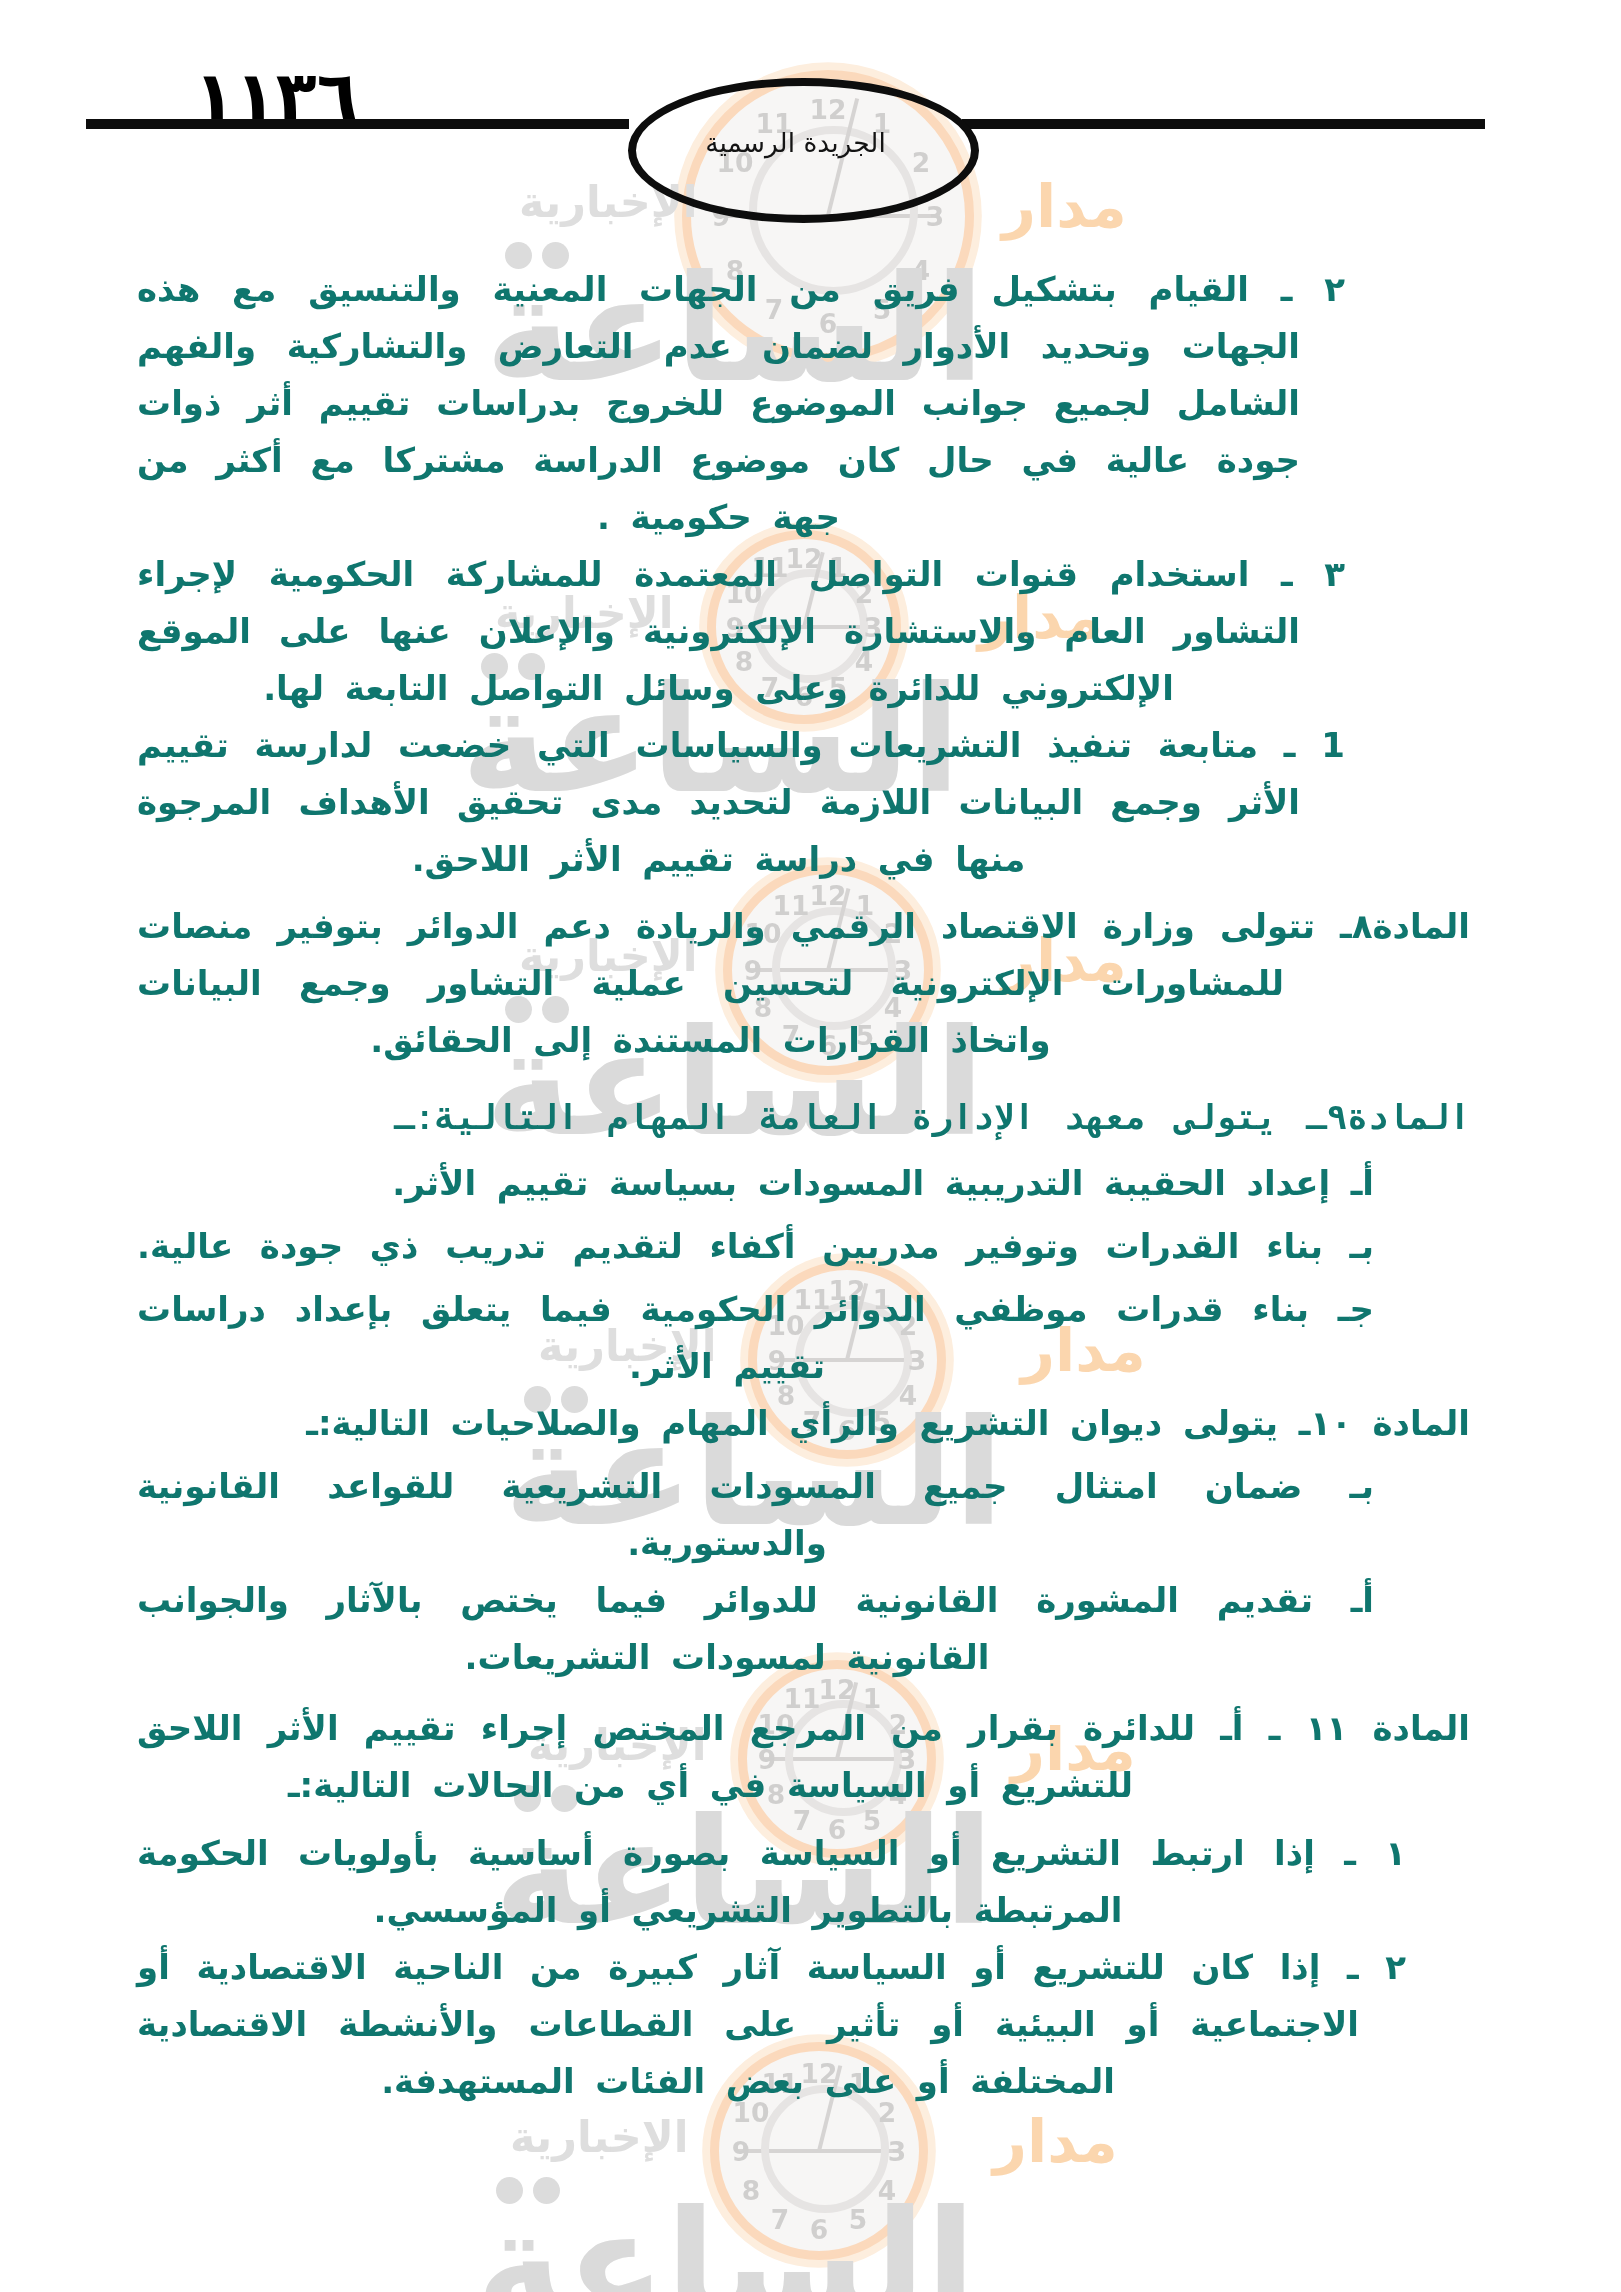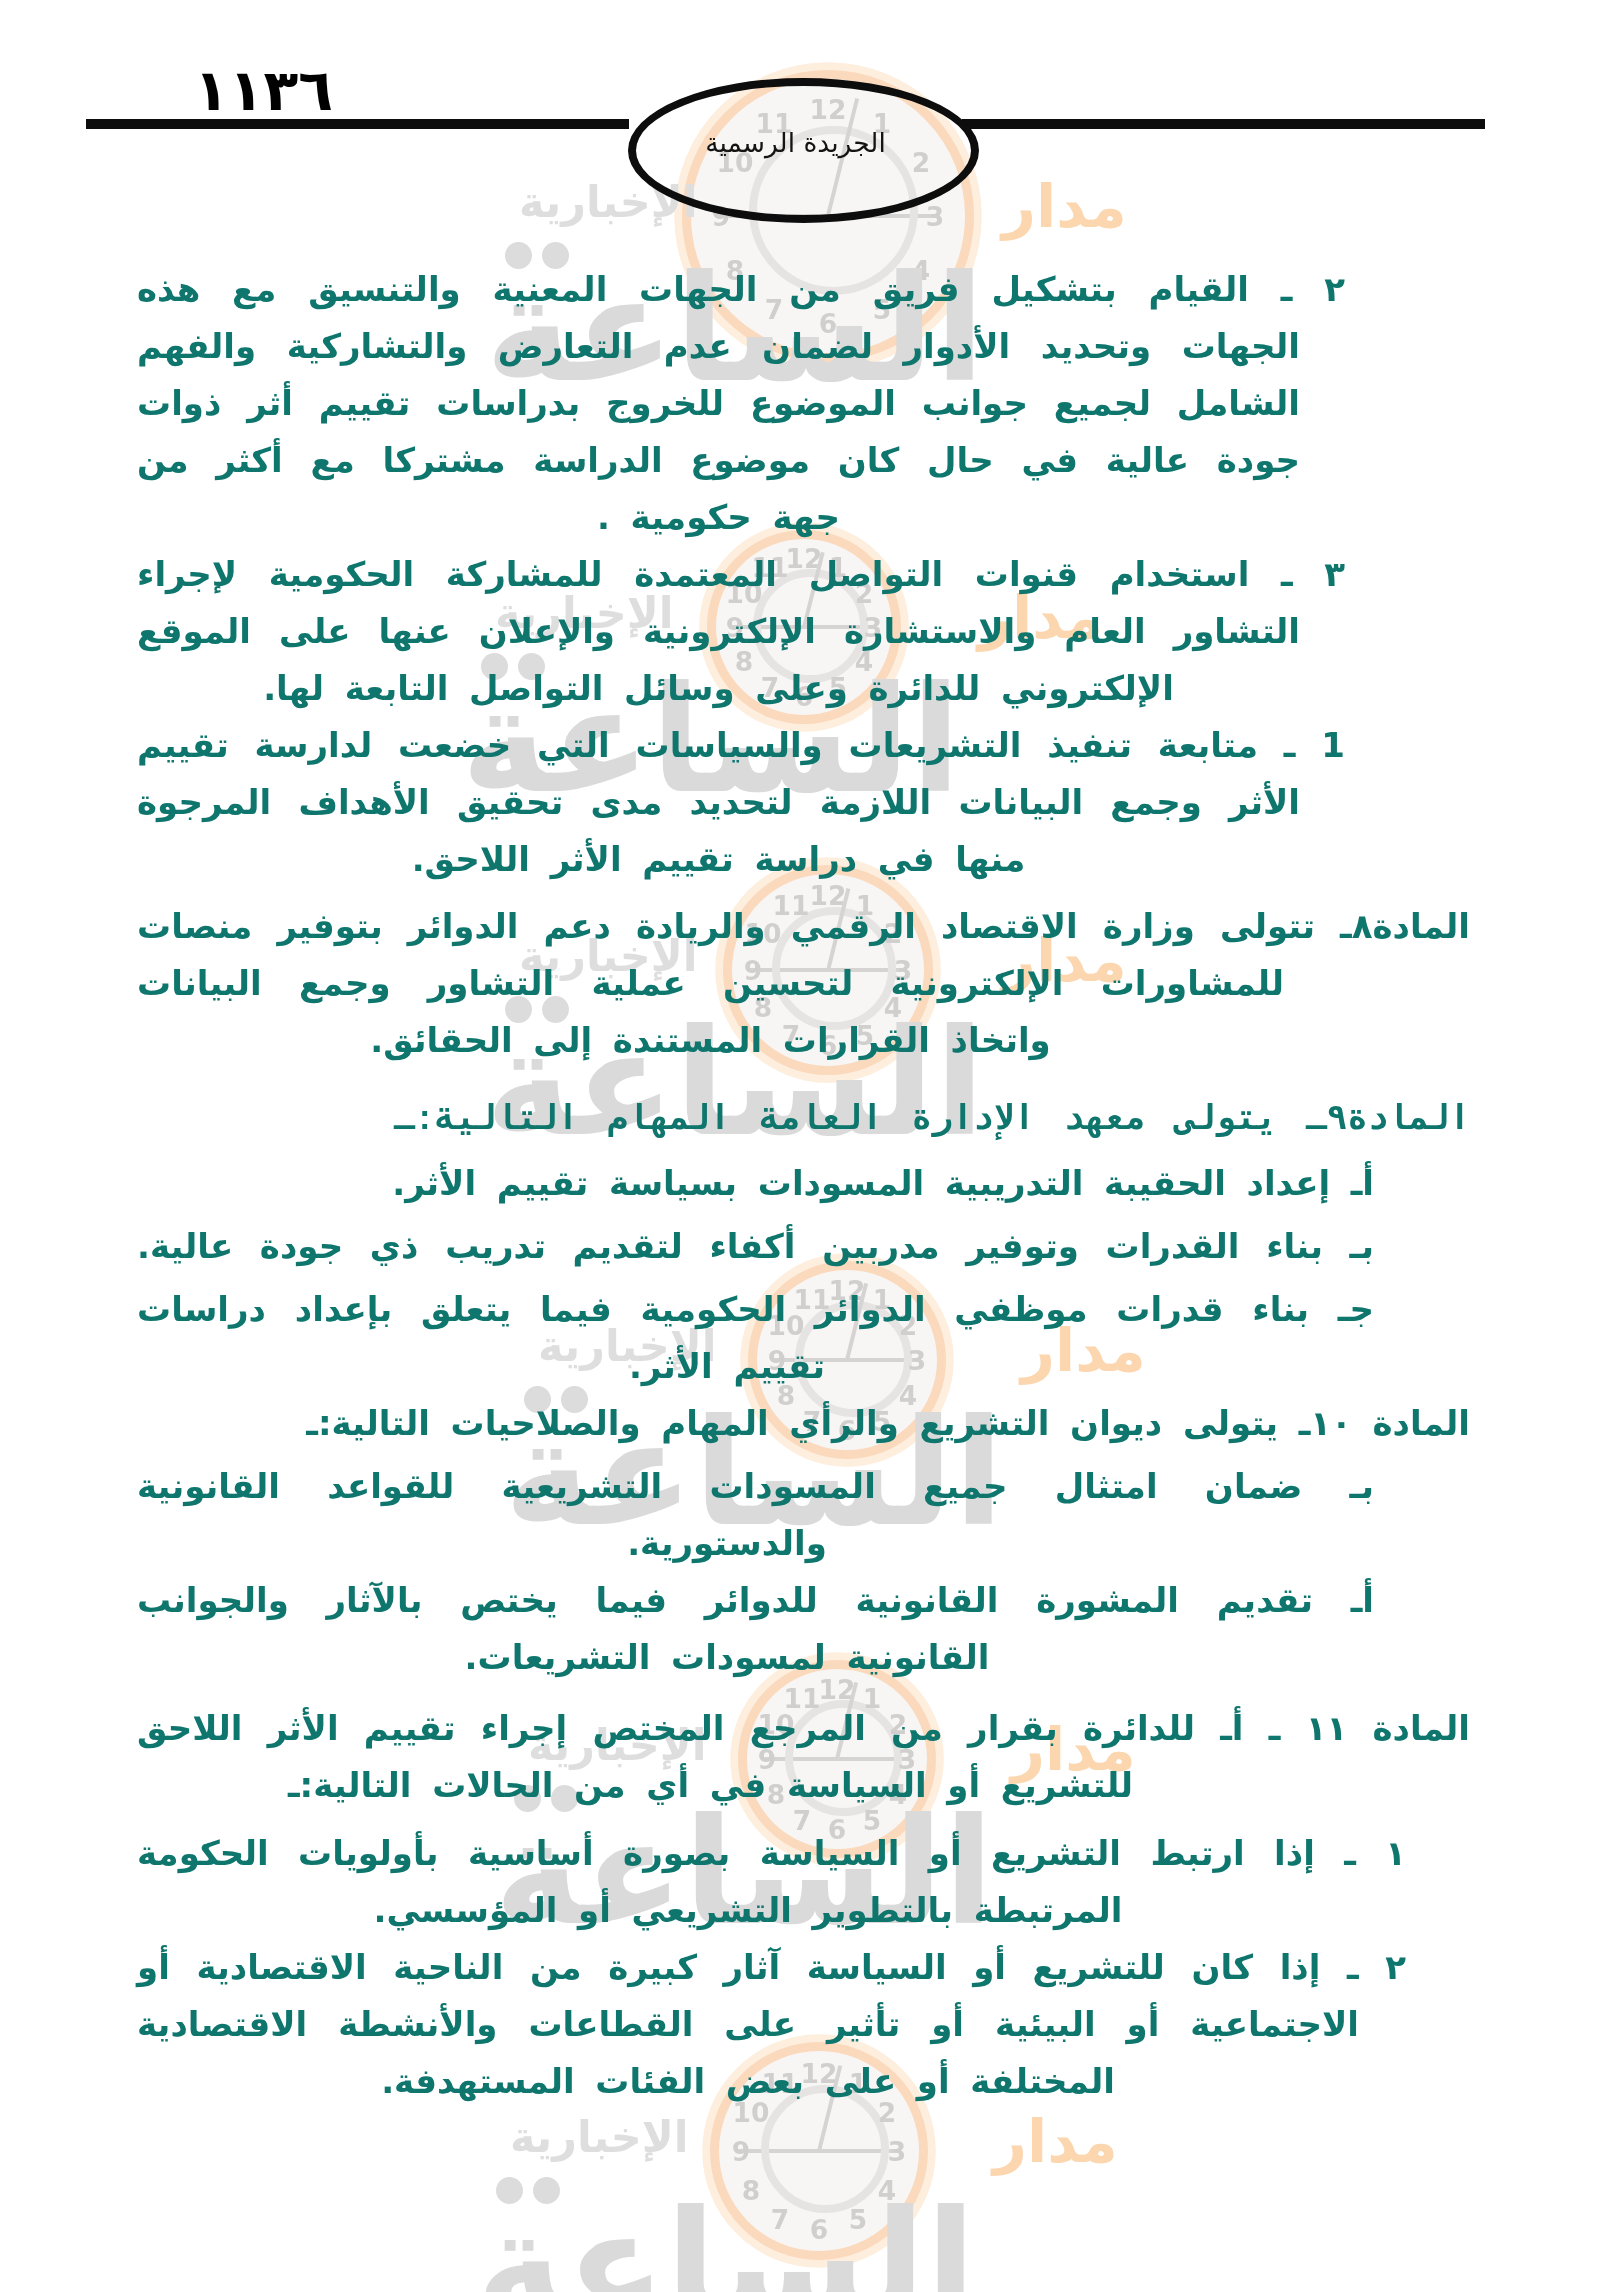--- a/index.html
+++ b/index.html
@@ -43,21 +43,21 @@
   .wm-big{position:absolute;left:-343px;top:37px;color:#dadada;font-weight:bold;font-size:147px;line-height:1.05;white-space:nowrap;}
   .wm-dots{position:absolute;left:-323px;top:25.5px;width:78px;height:33px;}
   .wm-dots::before,.wm-dots::after{
     content:"";position:absolute;top:0;width:27.4px;height:27.4px;border-radius:50%;background:#dcdcdc;
   }
   .wm-dots::before{left:0;} .wm-dots::after{left:37px;}
 
   
   .pageno{
     position:absolute;left:194px;top:57px;z-index:3;
-    font-size:57px;font-weight:bold;color:#000;direction:ltr;
+    font-size:67px;font-weight:bold;color:#000;direction:ltr;
   }
   .rule{position:absolute;top:119px;height:9.8px;background:#0d0d0d;z-index:3;}
   .rule.left{left:86px;width:543px;}
   .rule.right{left:962px;width:523px;}
   .ellipse{
     position:absolute;left:628px;top:78px;width:335px;height:129px;
     border:8.8px solid #0d0d0d;border-radius:50%;z-index:3;background:transparent;
   }
   .ellipse-label{
     position:absolute;left:628px;top:78px;width:335px;height:129px;z-index:4;

